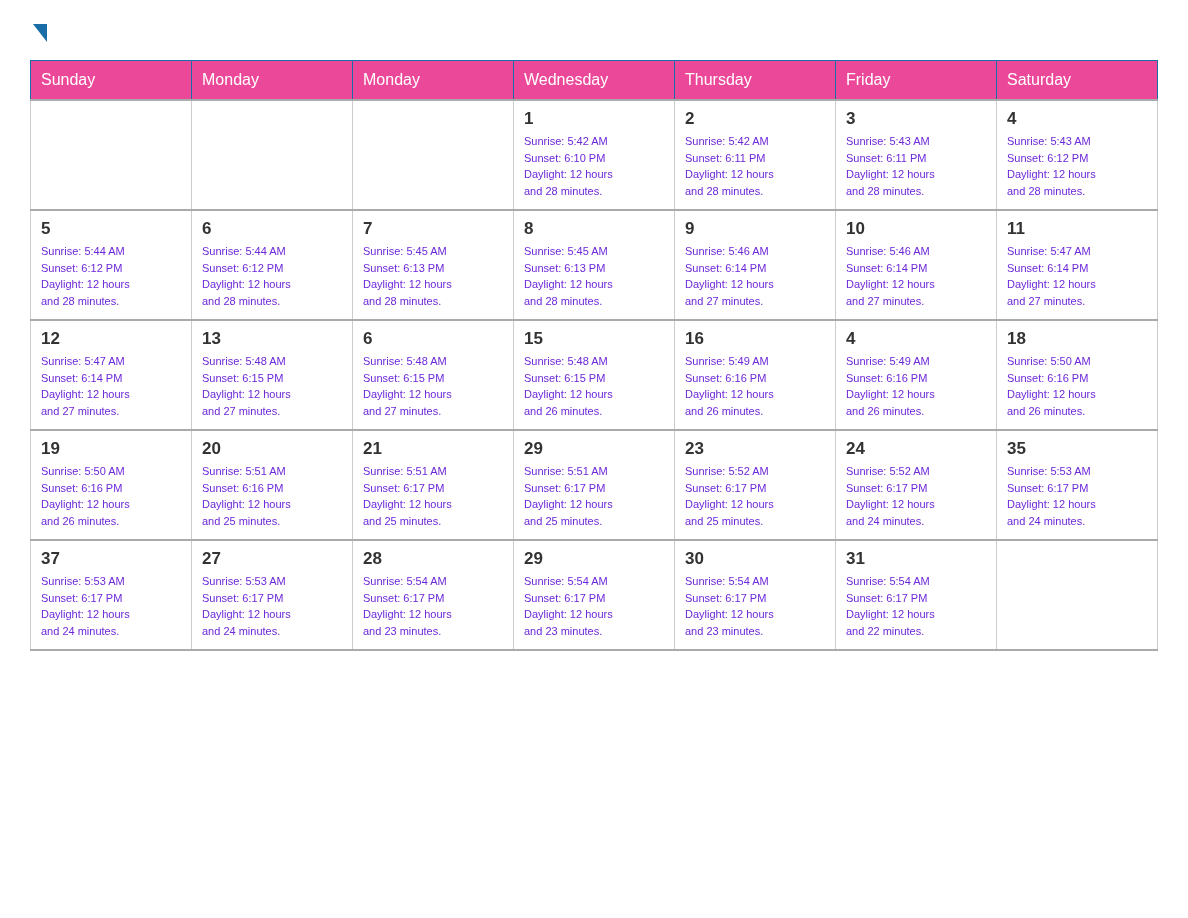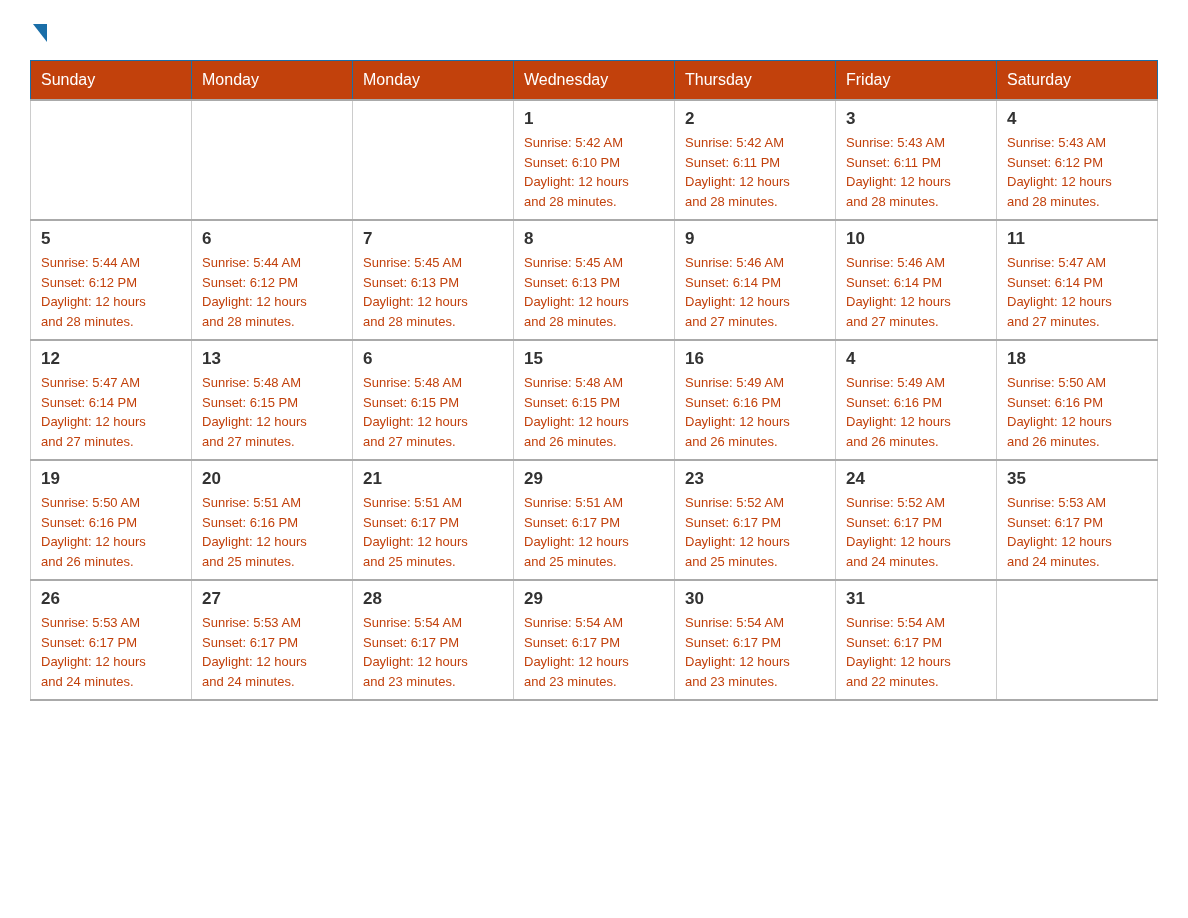--- a/index.html
+++ b/index.html
@@ -58,21 +58,21 @@
     .subtitle {
       font-size: 20px;
       color: #555;
       margin-top: 4px;
     }
     .calendar {
       width: 100%;
       border-collapse: collapse;
     }
     .calendar th {
-      background-color: #c2410c;
+      background-color: #ec4899;
       color: #fff;
       padding: 10px 10px;
       font-size: 16px;
       font-weight: normal;
       text-align: left;
       border: 1px solid #1a6ea8;
     }
     .calendar td {
       vertical-align: top;
       padding: 8px 10px;
@@ -84,22 +84,22 @@
       border-bottom: 2px solid #aaa;
     }
     .day-number {
       font-size: 17px;
       font-weight: bold;
       color: #333;
       display: block;
       margin-bottom: 4px;
     }
     .day-info {
-      font-size: 13px;
-      color: #c2410c;
+      font-size: 11px;
+      color: #6d28d9;
       line-height: 1.5;
     }
     .empty-cell {
       background: #fff;
     }
     .week-row td {
       height: 110px;
     }
   </style>
 </head>
@@ -313,21 +313,21 @@
         <td>
           <span class="day-number">35</span>
           <div class="day-info" style="white-space: pre-line;">Sunrise: 5:53 AM
 Sunset: 6:17 PM
 Daylight: 12 hours
 and 24 minutes.</div>
         </td>
       </tr>
       <tr class="week-row">
         <td>
-          <span class="day-number">26</span>
+          <span class="day-number">37</span>
           <div class="day-info" style="white-space: pre-line;">Sunrise: 5:53 AM
 Sunset: 6:17 PM
 Daylight: 12 hours
 and 24 minutes.</div>
         </td>
         <td>
           <span class="day-number">27</span>
           <div class="day-info" style="white-space: pre-line;">Sunrise: 5:53 AM
 Sunset: 6:17 PM
 Daylight: 12 hours

